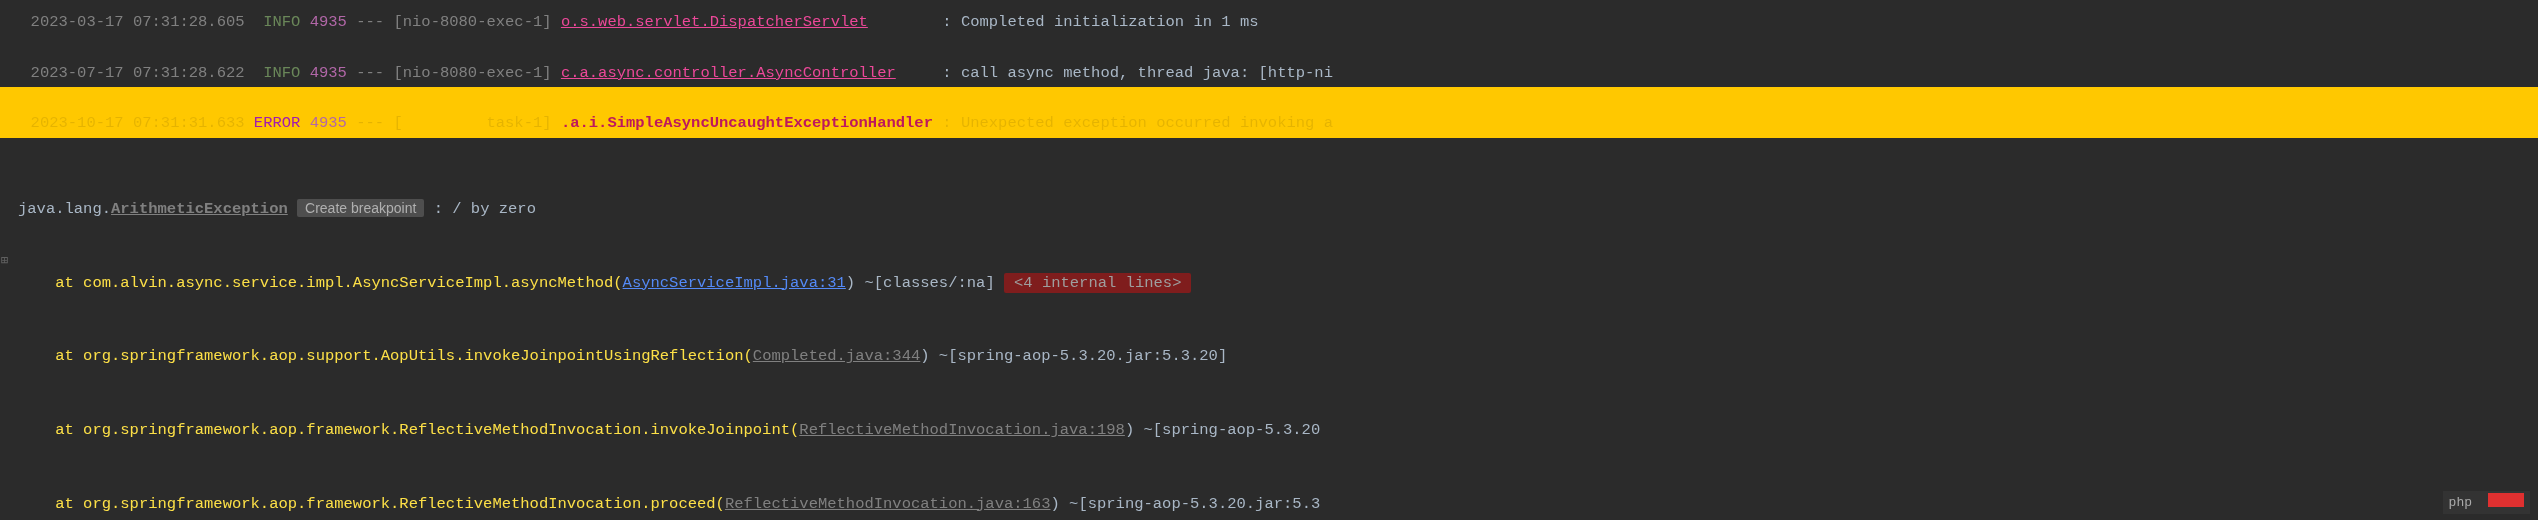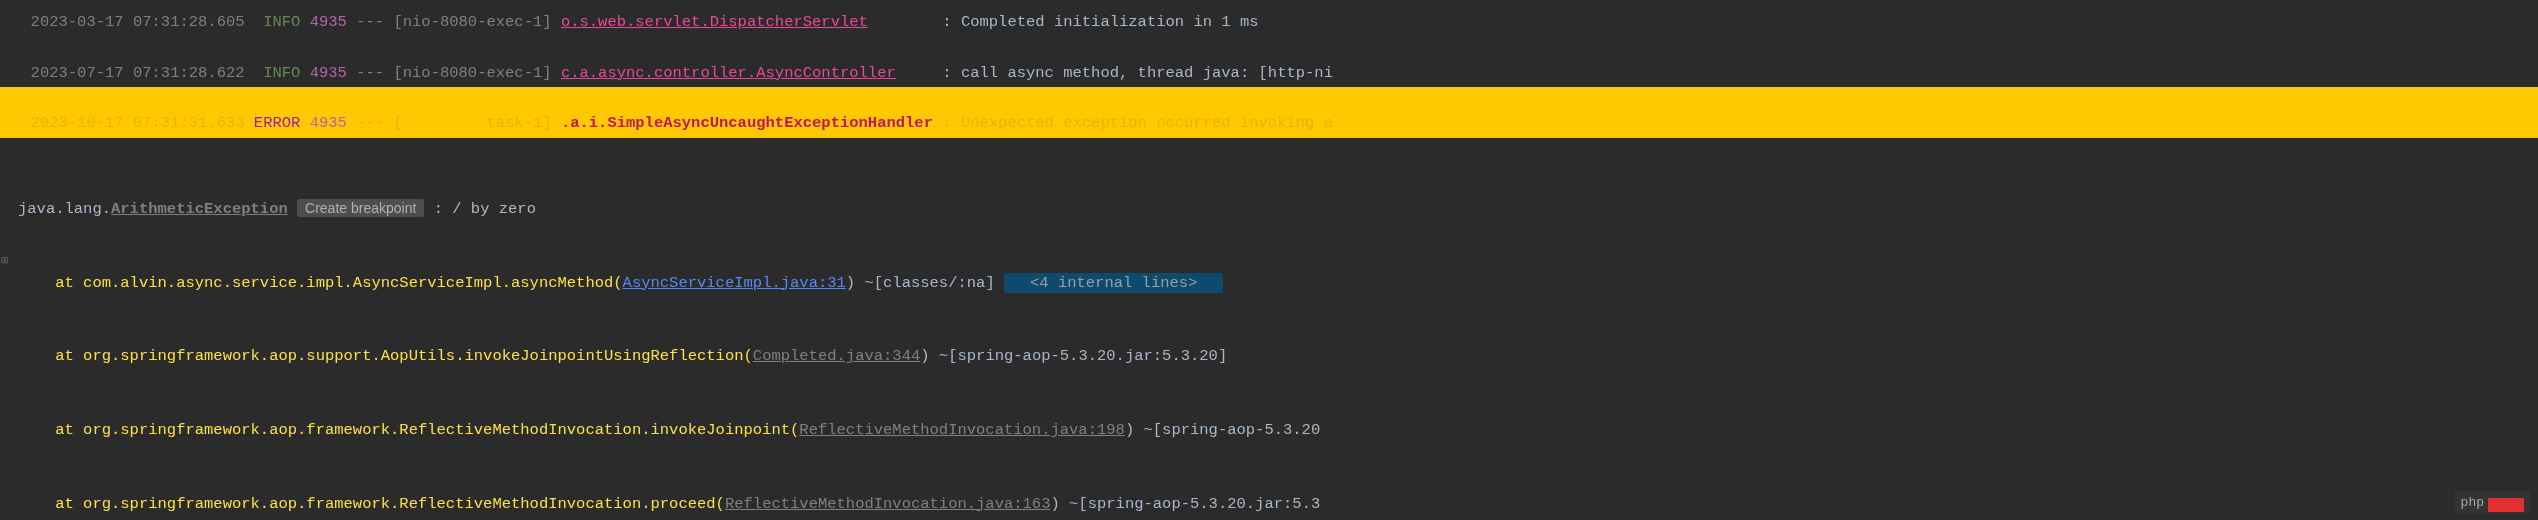--- a/index.html
+++ b/index.html
@@ -46,42 +46,42 @@
     padding: 1px 8px;
     border-radius: 2px;
     font-size: 14px;
     font-family: -apple-system, sans-serif;
   }
   .at { color: #fde047; }
   .file-link { color: #548af7; text-decoration: underline; cursor: pointer; }
   .file-dim { color: #808080; text-decoration: underline; }
   .jar { color: #a9b7c6; }
   .internal-lines {
-    background: #0c4a6e;
+    background: #7f1d1d;
     color: #9e9e9e;
-    padding: 1px 26px;
+    padding: 1px 10px;
     border-radius: 2px;
   }
   .gutter-icon {
     position: absolute;
     left: 1px;
     color: #606060;
     font-size: 12px;
     top: 6px;
   }
   .watermark {
     position: absolute;
     right: 8px;
     bottom: 6px;
     background: #333;
     padding: 2px 6px;
     font-size: 13px;
     display: flex;
-    align-items: flex-end;
-    gap: 4px;
+    align-items: flex-start;
+    gap: 16px;
     color: #aaa;
   }
   .wm-red { background: #e03030; width: 36px; height: 14px; display: inline-block; }
 </style>
 </head>
 <body>
 
 <span class="log-line partial-top">
   <span class="ts">2023-03-17 07:31:28.605</span>  <span class="lvl-info">INFO</span> <span class="pid">4935</span> <span class="dashes">---</span> <span class="thread">[nio-8080-exec-1]</span> <span class="logger-cyan">o.s.web.servlet.DispatcherServlet</span>        <span class="msg">: </span><span class="msg">Completed initialization in 1 ms</span>
 </span>

